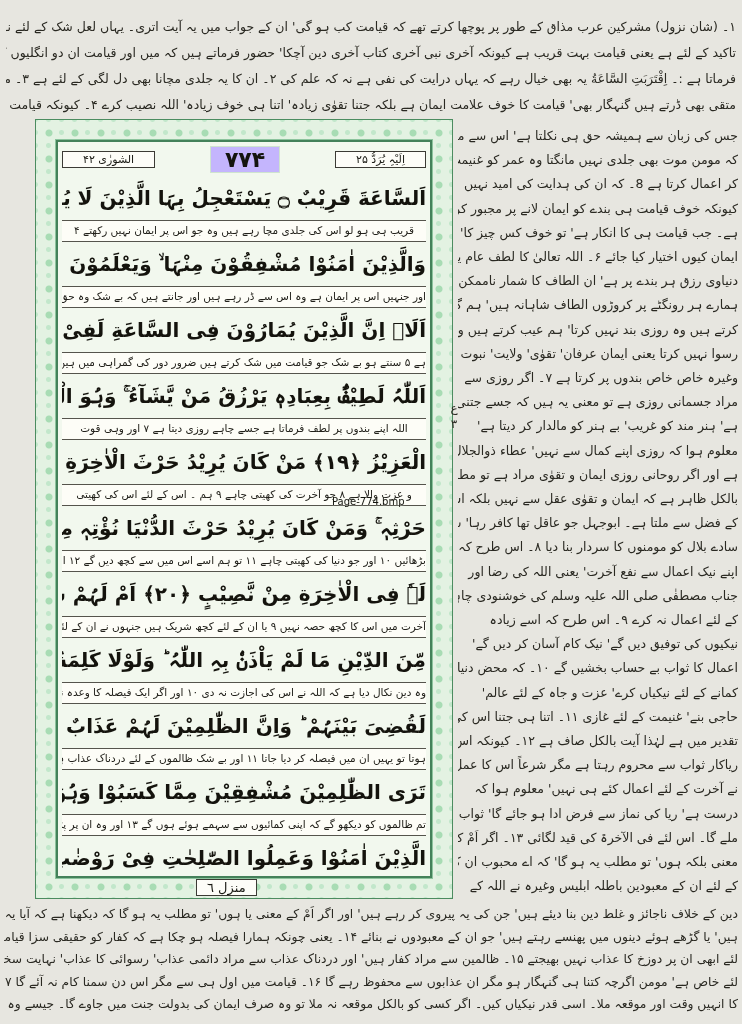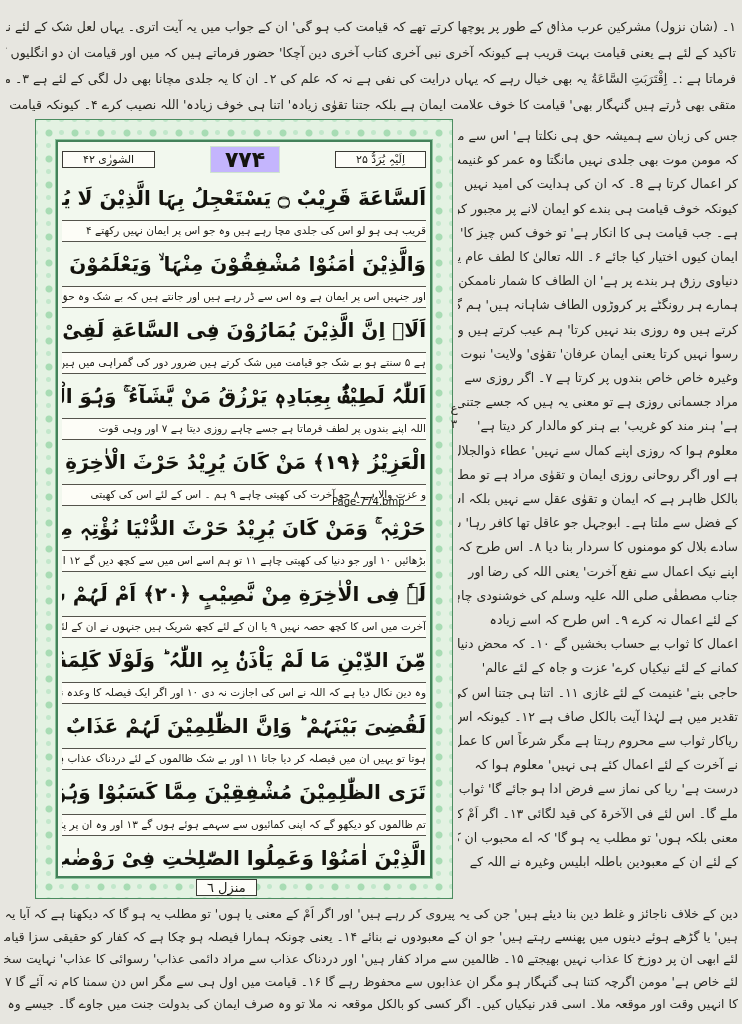--- a/index.html
+++ b/index.html
@@ -56,21 +56,21 @@
   .arabic{
     height:44px;line-height:44px;
     font-size:20px;font-weight:bold;color:#14130d;
     text-align:center;white-space:nowrap;overflow:hidden;
   }
   .urdu{
     height:20px;line-height:19px;
     font-size:10.5px;color:#21201a;
     background:#fdfdf7;
     border-top:1px solid #55544c;border-bottom:1px solid #55544c;
-    white-space:nowrap;overflow:hidden;
+    text-align:center;white-space:nowrap;overflow:hidden;
   }
   .manzil-badge{
     position:absolute;bottom:2px;left:160px;
     background:#fdfdf8;border:1px solid #3c3b35;
     font-size:13px;padding:0 10px;line-height:15px;color:#181812;
   }
   
   .commentary-column{
     position:absolute;left:458px;top:124px;width:280px;height:778px;
     direction:rtl;overflow:hidden;
@@ -164,20 +164,21 @@
     <div class="c-line">مراد جسمانی روزی ہے تو معنی یہ ہیں کہ جسے جتنی چاہتا</div>
     <div class="c-line">ہے' ہنر مند کو غریب' بے ہنر کو مالدار کر دیتا ہے'</div>
     <div class="c-line">معلوم ہوا کہ روزی اپنے کمال سے نہیں' عطاء ذوالجلال</div>
     <div class="c-line">ہے اور اگر روحانی روزی ایمان و تقوٰی مراد ہے تو مطلب</div>
     <div class="c-line">بالکل ظاہر ہے کہ ایمان و تقوٰی عقل سے نہیں بلکہ اس</div>
     <div class="c-line">کے فضل سے ملتا ہے۔ ابوجہل جو عاقل تھا کافر رہا' سیدھے</div>
     <div class="c-line">سادے بلال کو مومنوں کا سردار بنا دیا ۸۔ اس طرح کہ</div>
     <div class="c-line">اپنے نیک اعمال سے نفع آخرت' یعنی اللہ کی رضا اور</div>
     <div class="c-line">جناب مصطفٰی صلی اللہ علیہ وسلم کی خوشنودی چاہے' ریا</div>
     <div class="c-line">کے لئے اعمال نہ کرے ۹۔ اس طرح کہ اسے زیادہ</div>
+    <div class="c-line">نیکیوں کی توفیق دیں گے' نیک کام آسان کر دیں گے'</div>
     <div class="c-line">اعمال کا ثواب بے حساب بخشیں گے ۱۰۔ کہ محض دنیا</div>
     <div class="c-line">کمانے کے لئے نیکیاں کرے' عزت و جاہ کے لئے عالم'</div>
     <div class="c-line">حاجی بنے' غنیمت کے لئے غازی ۱۱۔ اتنا ہی جتنا اس کی</div>
     <div class="c-line">تقدیر میں ہے لہٰذا آیت بالکل صاف ہے ۱۲۔ کیونکہ اس</div>
     <div class="c-line">ریاکار ثواب سے محروم رہتا ہے مگر شرعاً اس کا عمل</div>
     <div class="c-line">نے آخرت کے لئے اعمال کئے ہی نہیں' معلوم ہوا کہ</div>
     <div class="c-line">درست ہے' ریا کی نماز سے فرض ادا ہو جائے گا' ثواب نہ</div>
     <div class="c-line">ملے گا۔ اس لئے فی الآخرۃ کی قید لگائی ۱۳۔ اگر اَمْ کے</div>
     <div class="c-line">معنی بلکہ ہوں' تو مطلب یہ ہو گا' کہ اے محبوب ان کفار</div>
     <div class="c-line">کے لئے ان کے معبودین باطلہ ابلیس وغیرہ نے اللہ کے</div>

